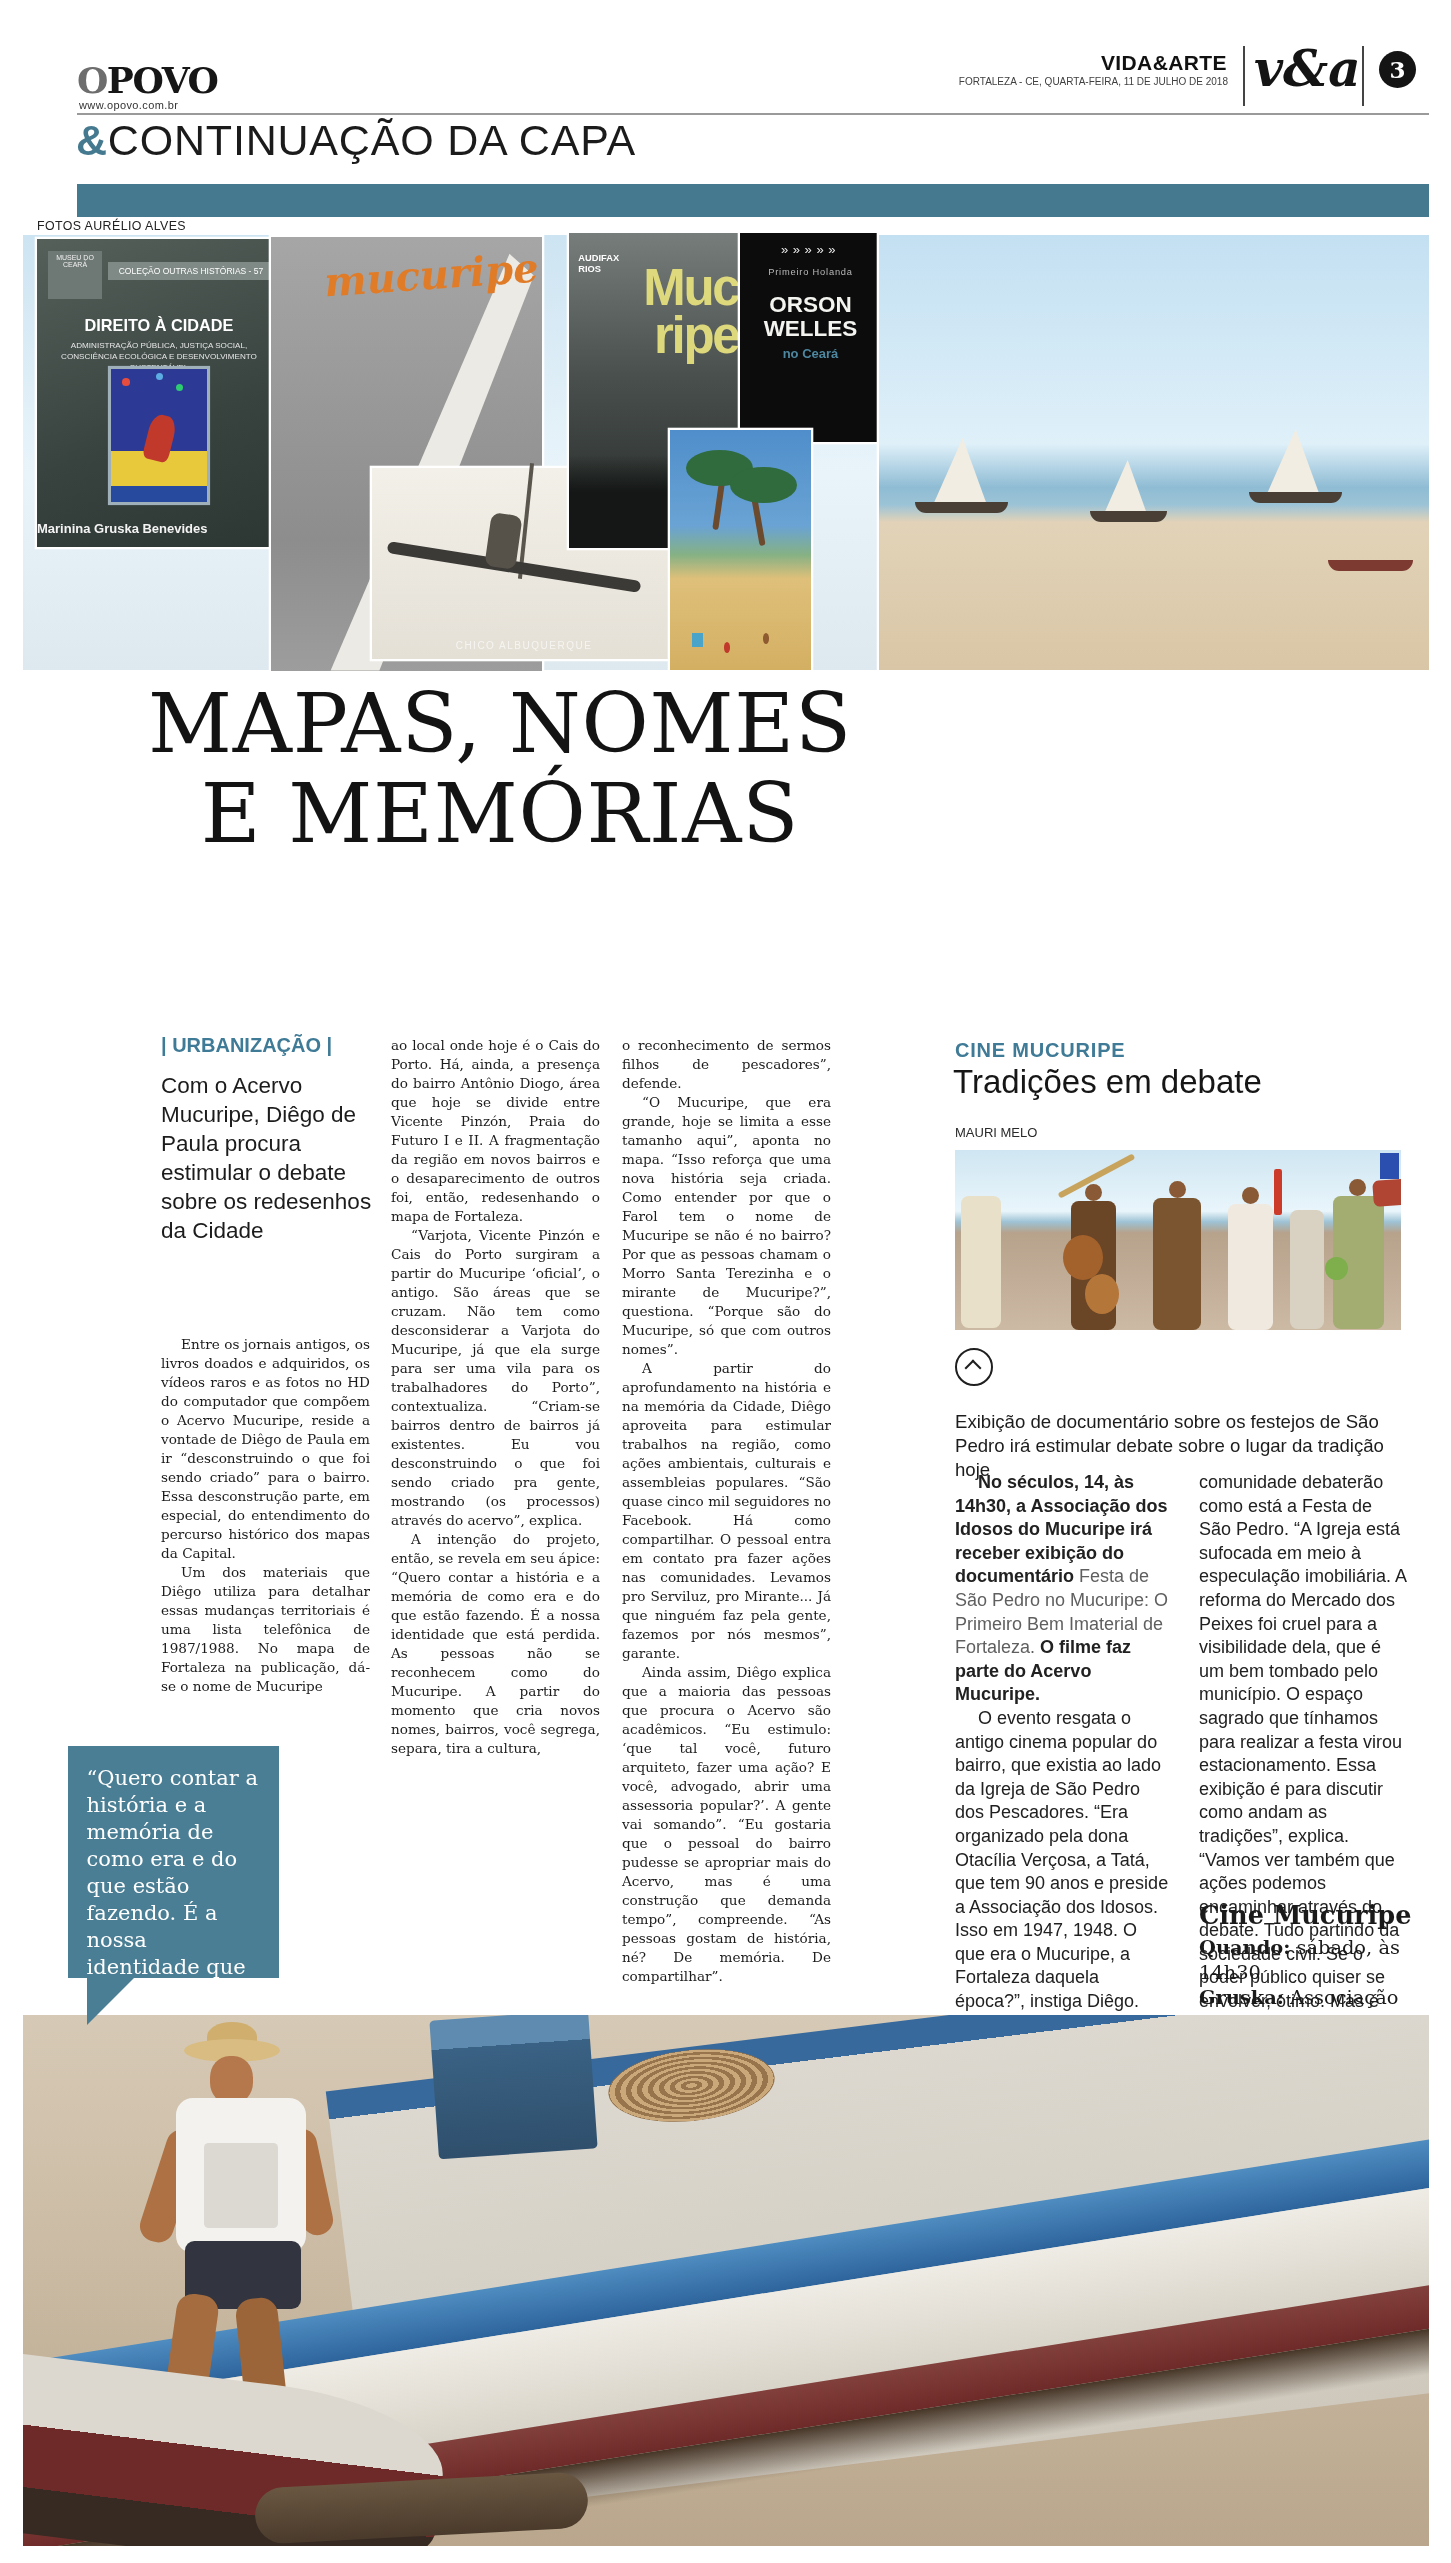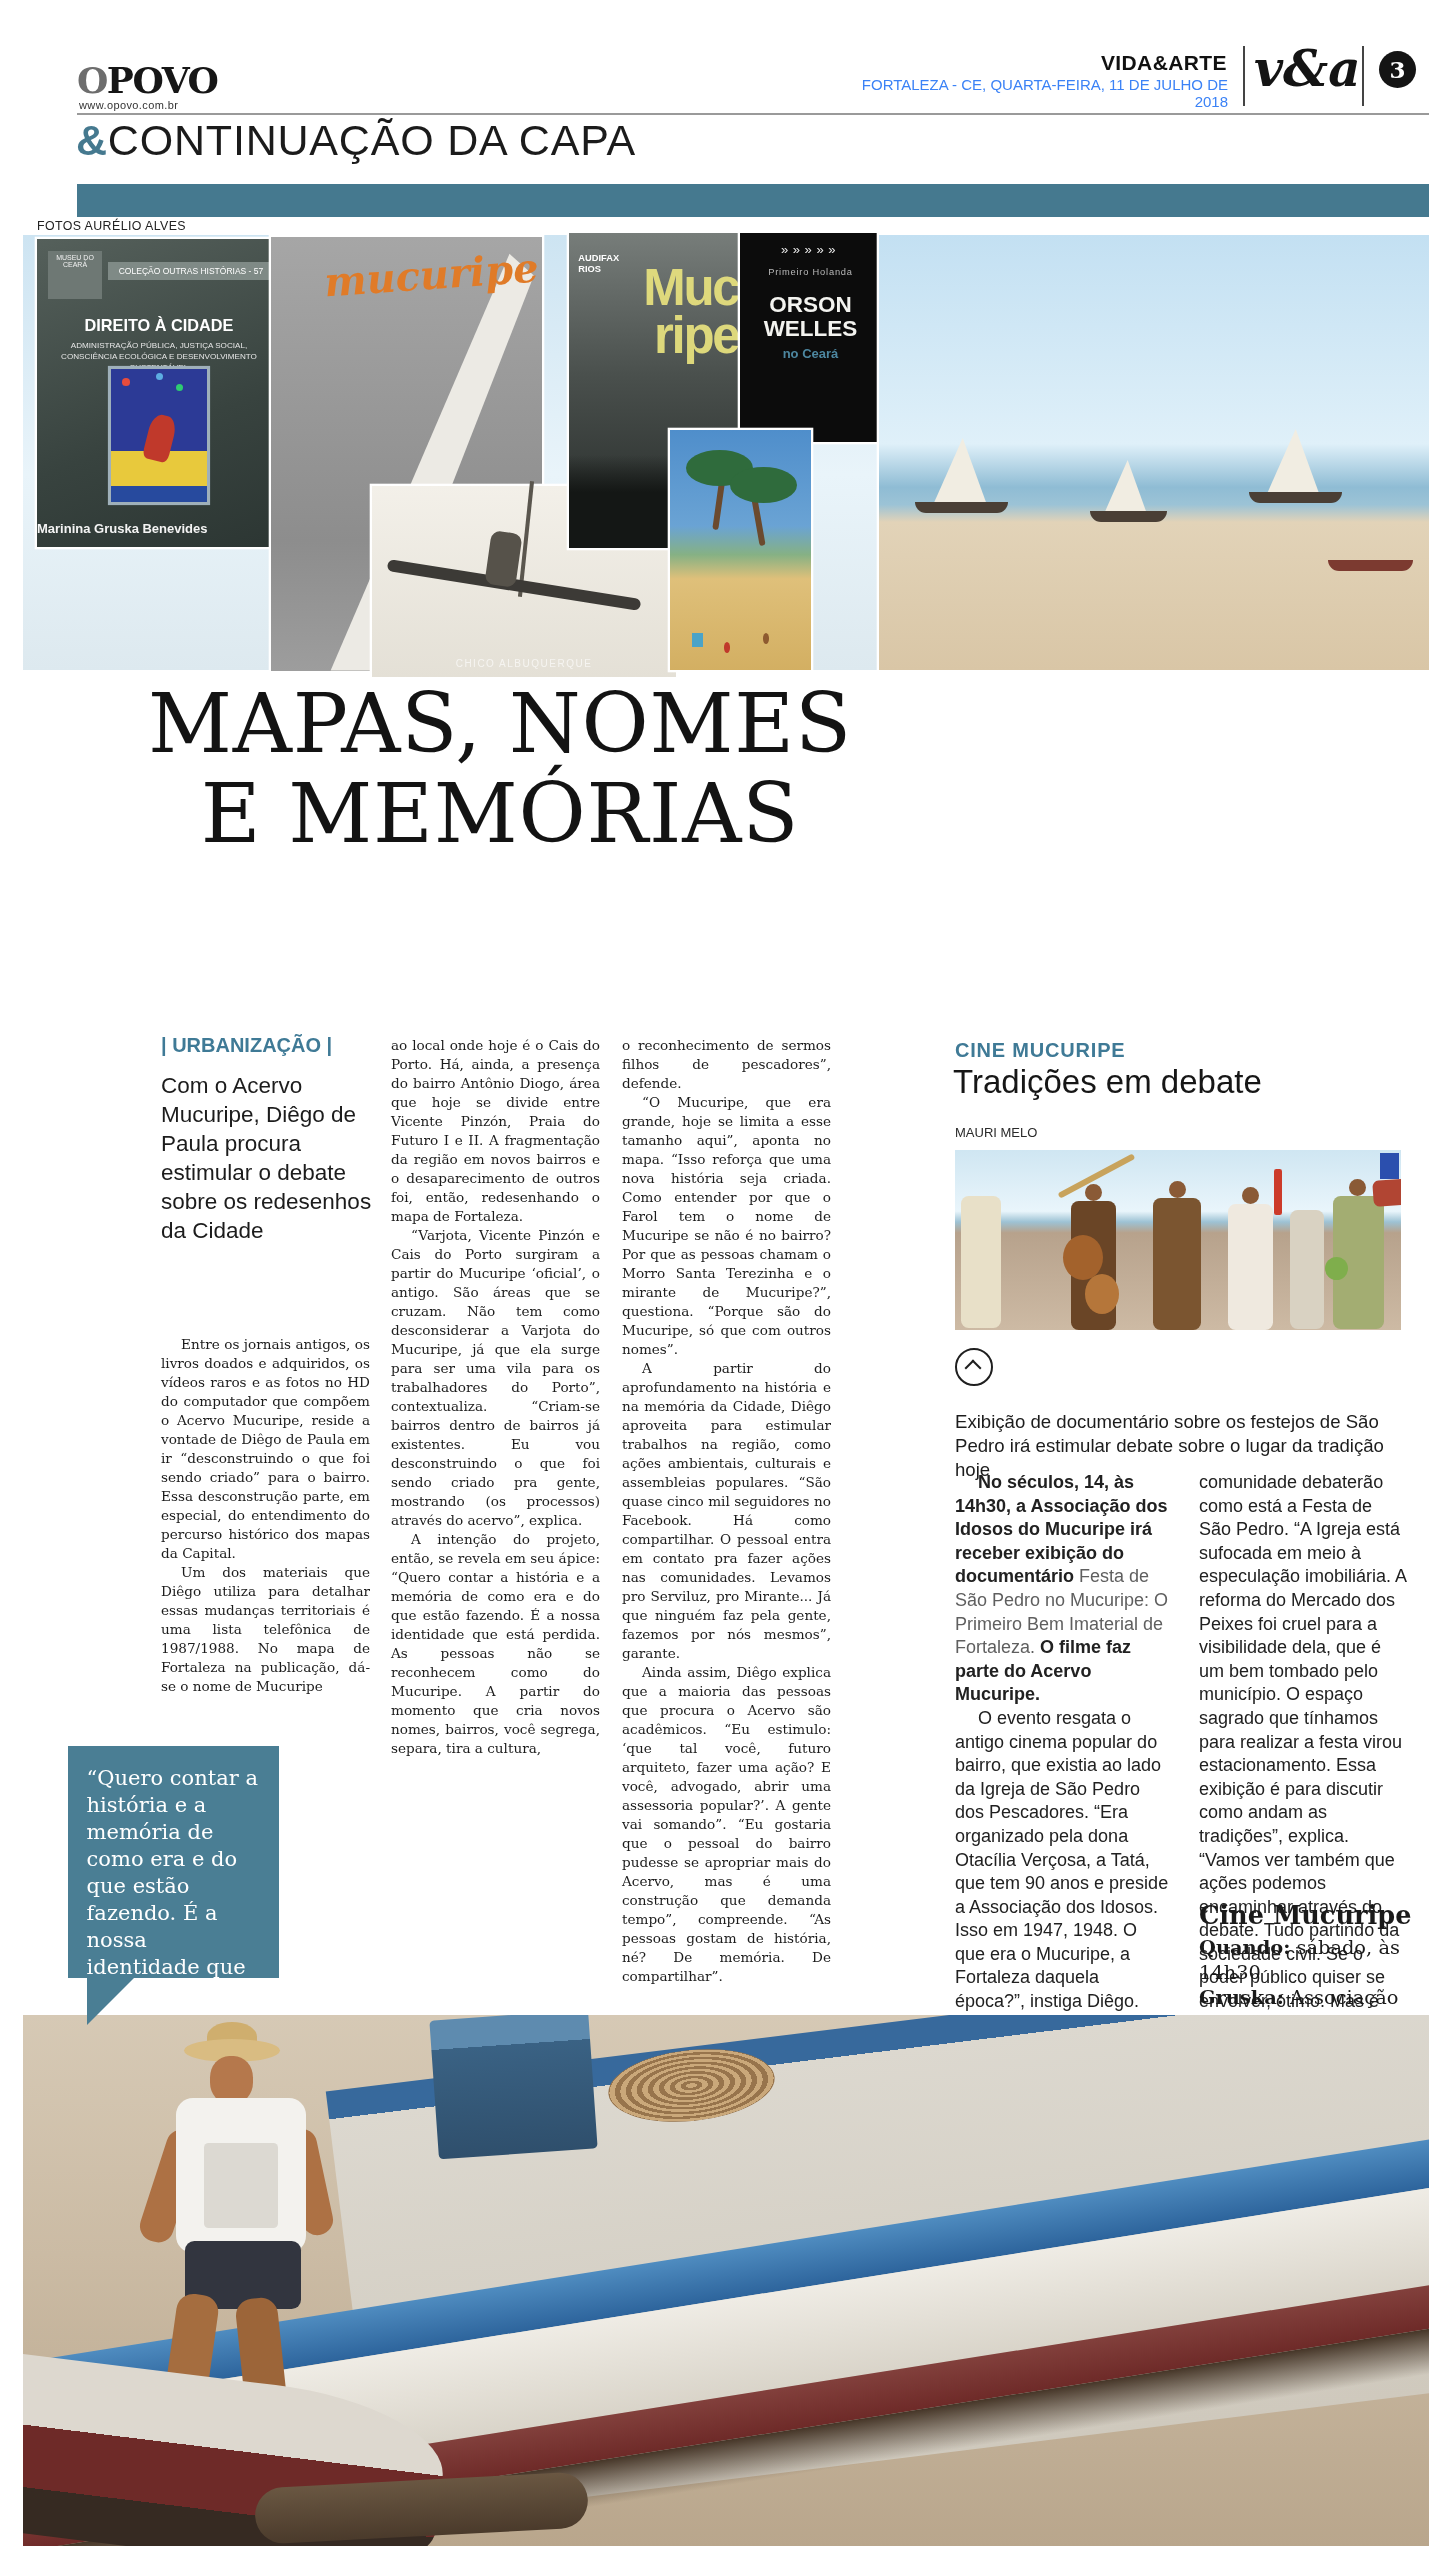--- a/index.html
+++ b/index.html
@@ -7,21 +7,21 @@
         font-family:"Liberation Sans",sans-serif;color:#1d1d1d;}
   .abs{position:absolute;}
   
   .logo{left:77px;top:59px;font-family:"DejaVu Serif",serif;font-weight:bold;
         font-size:36px;letter-spacing:-1.5px;color:#161616;}
   .logo .o{color:#6d6d6d;}
   .logo-url{left:79px;top:99px;font-size:11px;letter-spacing:0.4px;color:#333;}
   .hdr-rule{left:77px;top:113px;width:1352px;height:2.3px;background:#9a9a9a;}
   .section-name{left:914px;top:51px;width:313px;text-align:right;font-weight:bold;
         font-size:21px;letter-spacing:0.4px;color:#111;}
-  .dateline{left:837px;top:76px;width:391px;text-align:right;font-size:15px;color:#3b82f6;}
+  .dateline{left:837px;top:76px;width:391px;text-align:right;font-size:10px;color:#404040;}
   .vdiv{width:1.5px;background:#444;top:46px;height:60px;}
   .va-script{left:1254px;top:39px;width:101px;text-align:center;font-family:"DejaVu Serif",serif;
         font-style:italic;font-weight:bold;font-size:50px;color:#141414;}
   .page-circle{left:1379px;top:51px;width:37px;height:37px;border-radius:50%;background:#141414;
         color:#fff;text-align:center;line-height:37px;font-family:"DejaVu Serif",serif;
         font-size:23px;font-weight:bold;}
   
   .cont-title{left:76px;top:116px;font-size:43px;letter-spacing:0.8px;color:#1b1b1b;
         font-family:"Liberation Sans",sans-serif;font-weight:300;}
   .cont-title .amp{color:#45798f;font-weight:bold;}
@@ -40,21 +40,21 @@
   .bk1-sub{position:absolute;left:11px;top:101px;width:222px;text-align:center;font-size:8.1px;line-height:11px;color:#e7e7e7;}
   .bk1-art{position:absolute;left:74px;top:130px;width:96px;height:133px;
         background:linear-gradient(180deg,#2c3a96 0%,#2c3a96 62%,#e8c93c 62%,#e8c93c 88%,#274a9e 88%);
         box-shadow:0 0 0 3.1px #9fb0ba;}
   .bk1-author{position:absolute;left:0;bottom:11px;width:100%;text-align:left;font-size:13px;font-weight:bold;color:#f4f4f4;}
   .sailphoto{left:248px;top:1.5px;width:271px;height:434px;background:linear-gradient(180deg,#a6a6a6,#8d8d8d 70%,#9d9d9d);}
   .sail{position:absolute;left:0;top:0;width:100%;height:100%;
         background:#eceae4;clip-path:polygon(88% 4%,97% 9%,40% 100%,22% 100%);}
   .script-title{position:absolute;right:3.1px;top:14px;font-family:"DejaVu Serif",serif;font-style:italic;
         font-weight:bold;font-size:40px;color:#e07b28;transform:rotate(-4deg);}
-  .jangada-bw{left:349px;top:251px;width:304px;height:191px;background:linear-gradient(180deg,#f3f0e9,#e4e0d6);}
+  .jangada-bw{left:349px;top:233px;width:304px;height:191px;background:linear-gradient(180deg,#f3f0e9,#e4e0d6);}
   .jg-hull{position:absolute;left:14px;top:93px;width:256px;height:12.4px;background:#3c3a36;transform:rotate(9deg);border-radius:6.2px;}
   .jg-mast{position:absolute;left:152px;top:-4.6px;width:3.9px;height:116px;background:#5a564e;transform:rotate(6deg);}
   .jg-fig{position:absolute;left:116px;top:46px;width:31px;height:54px;background:#56524a;border-radius:9.3px;transform:rotate(8deg);}
   .jg-credit{position:absolute;left:0;bottom:7.7px;width:100%;text-align:center;color:#fff;opacity:.65;font-size:10px;letter-spacing:1.5px;}
   .bk3{left:546px;top:-2.3px;width:174px;height:315px;background:linear-gradient(180deg,#777d7a 0%,#4a504d 45%,#232826 100%);}
   .bk3-credit{position:absolute;left:9.3px;top:20px;font-size:9.3px;font-weight:bold;color:#fff;line-height:11.6px;}
   .bk3-title{position:absolute;right:4.6px;top:31px;text-align:right;font-weight:bold;font-size:51px;line-height:48px;
         letter-spacing:-2.3px;color:#e5df7e;opacity:.95;}
   .bk3-skyline{position:absolute;left:0;bottom:0;width:100%;height:93px;
         background:linear-gradient(0deg,#141715 60%,rgba(20,23,21,0));}

